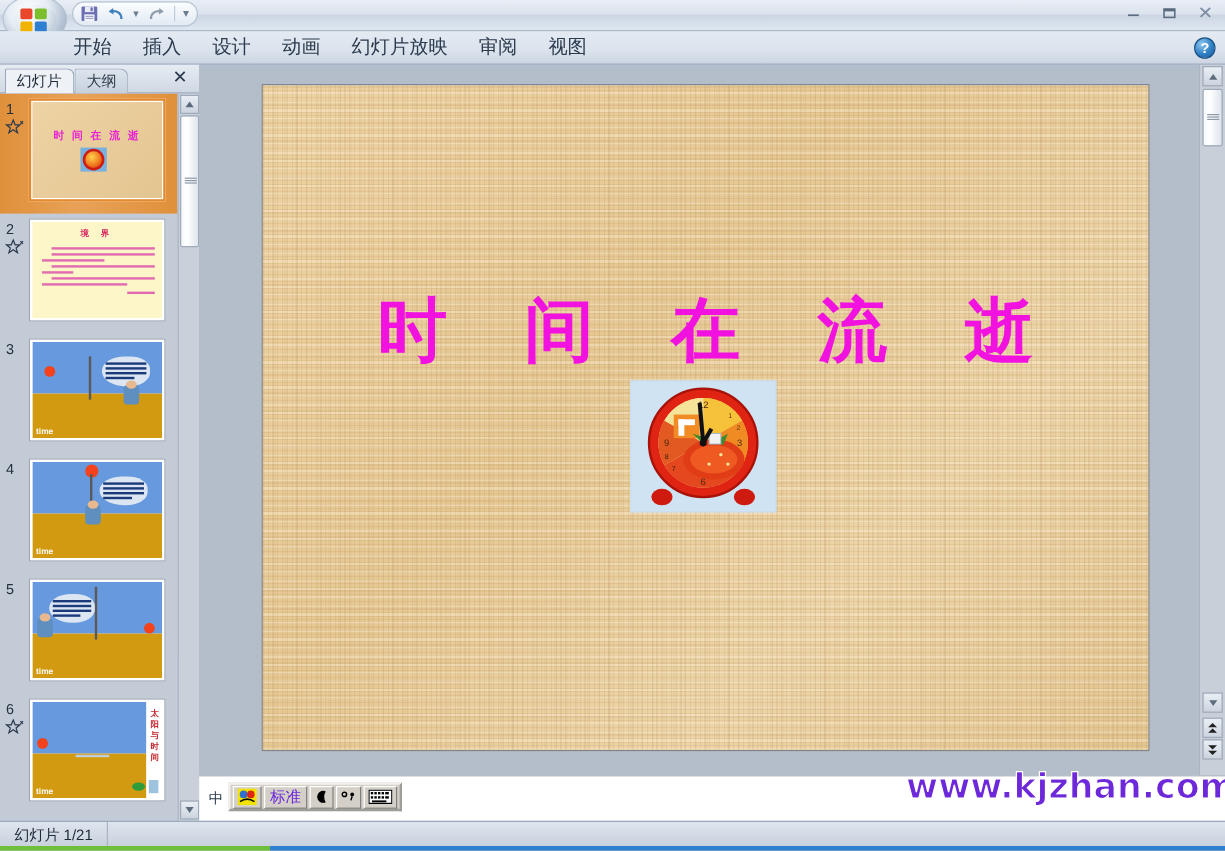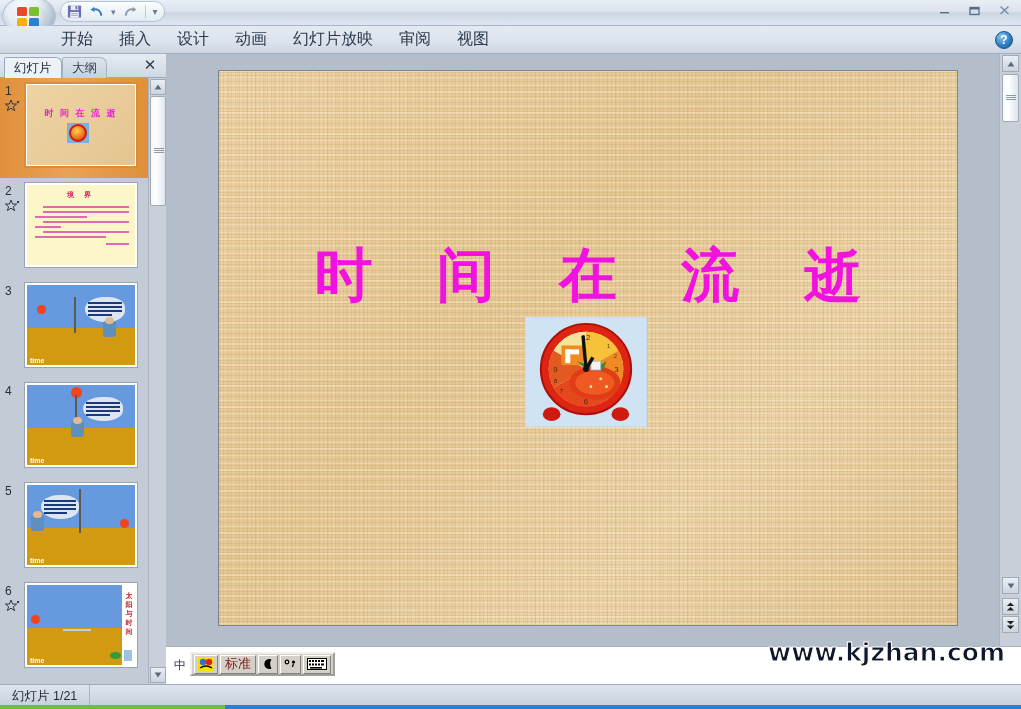--- a/index.html
+++ b/index.html
@@ -185,37 +185,37 @@
   .ime {
     position:absolute; left:24px; top:5px; height:24px;
     background:#d4d0c8; border:2px outset #f2f0ec;
     display:flex; align-items:center; padding:1px;
   }
   .ime-btn {
     height:19px; min-width:19px; margin:0 1px; padding:0 3px;
     background:#d4d0c8; border:1px solid #fff;
     border-right-color:#808080; border-bottom-color:#808080;
     display:flex; align-items:center; justify-content:center;
-    font-size:12px; color:#7f1d1d; font-family:"Liberation Sans",sans-serif;
+    font-size:12px; color:#6d28d9; font-family:"Liberation Sans",sans-serif;
   }
   .ime-label { padding:0 4px; font-size:13px; }
   .ime-prefix {
     position:absolute; left:8px; top:10px; font-size:12px; color:#2b3a4d;
   }
 
   .watermark { position:absolute; right:16px; top:640px; width:250px; text-align:right; pointer-events:none; }
   .wm1 {
     font-size:28px; font-weight:bold; letter-spacing:0px; line-height:1.0;
     color:#f2e200;
     -webkit-text-stroke:1.5px #6ab800;
     text-shadow: 0 0 1px #fff;
     font-family:"DejaVu Sans","Liberation Sans",sans-serif;
   }
   .wm2 {
-    font-size:25px; font-weight:bold; line-height:1.05; color:#0f172a;
+    font-size:29px; font-weight:bold; line-height:1.05; color:#6d28d9;
     -webkit-text-stroke:1px #ffffff;
     font-family:"DejaVu Sans","Liberation Sans",sans-serif;
   }
 
   
   .statusbar {
     position:absolute; left:0; top:684px; width:1021px; height:21px;
     background:linear-gradient(to bottom,#dfe5ee,#c8d1dd);
     border-top:1px solid #9daabb;
   }

